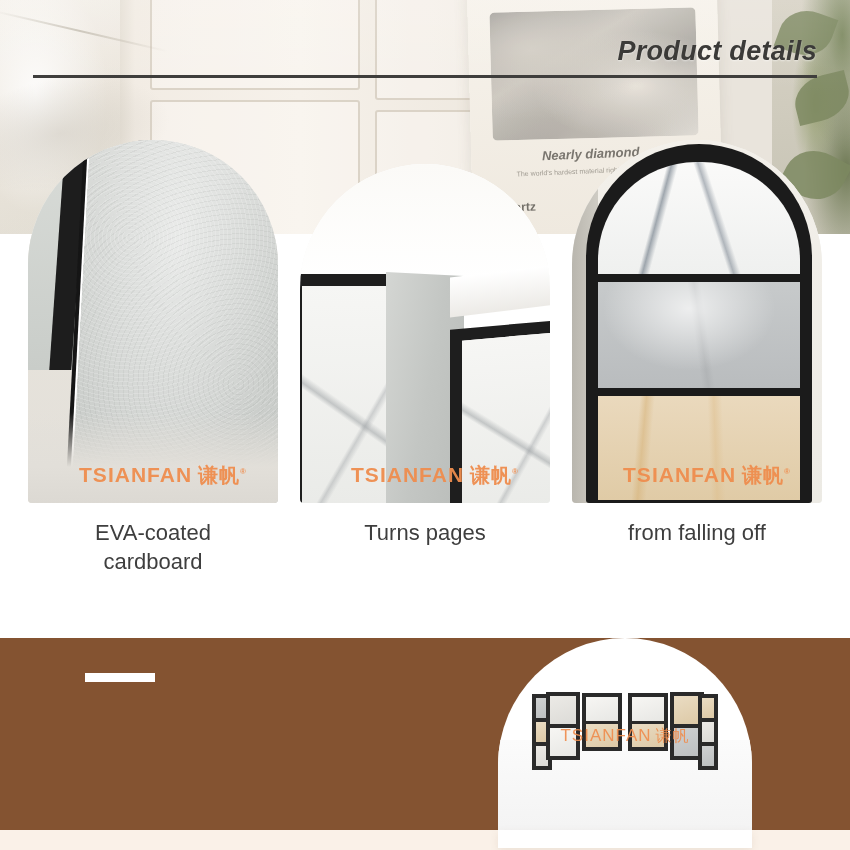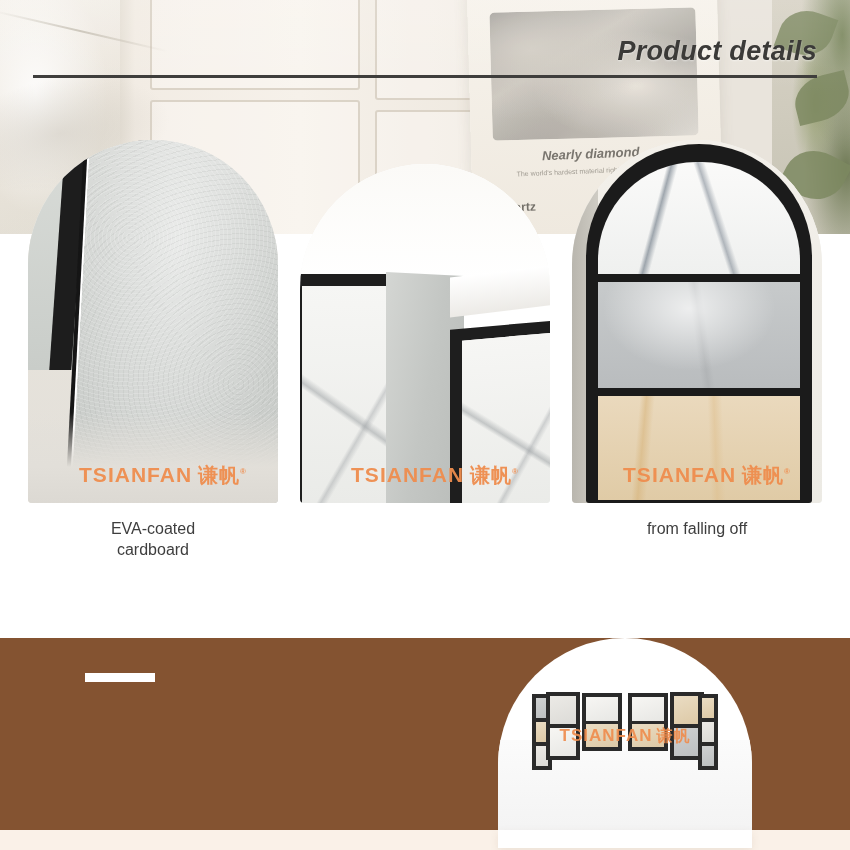--- a/index.html
+++ b/index.html
@@ -238,21 +238,21 @@
     text-align:center; white-space:nowrap;
     color:#ef8d4e; font-weight:700; font-size:21px;
     letter-spacing:1px; opacity:.95; pointer-events:none;margin-left:20px;
   }
   .wm .cn { font-size:20px; margin-left:6px; }
   .wm .reg { font-size:8px; vertical-align:super; }
 
   
   .caption {
     position:absolute; top:284px; width:300px; text-align:center;
-    color:#3e3e3e; font-size:16px; line-height:1.32;
+    color:#3e3e3e; font-size:22px; line-height:1.32;
   }
   .cap1 { left:3px; }
   .cap2 { left:275px; }
   .cap3 { left:547px; }
 
   
   .banner {
     position:absolute; left:0; top:638px; width:850px; height:192px;
     background:#845331;
     overflow:hidden;
@@ -280,21 +280,21 @@
     position:absolute; background:#2a2a2a;
     box-shadow:inset 0 0 0 3px #2a2a2a;
   }
   .wing .cell { position:absolute; left:4px; right:4px; }
   .m-lt { background:linear-gradient(160deg,#eceae6,#dcdbd7); }
   .m-gr { background:linear-gradient(160deg,#cfd1d1,#bcbfc0); }
   .m-bg { background:linear-gradient(160deg,#eadcc3,#ddc9a6); }
   .m-wt { background:linear-gradient(160deg,#f7f6f3,#e7e7e4); }
   .rack-wm {
     position:absolute; left:0; right:0; top:88px; text-align:center;
-    color:#ef8d4e; font-weight:700; font-size:17px; letter-spacing:1px;
+    color:#ef8d4e; font-weight:400; font-size:17px; letter-spacing:1px;
     white-space:nowrap; opacity:.92;
   }
   .rack-wm .cn { font-size:16px; margin-left:4px; }
 
   
   .footer {
     position:absolute; left:0; top:830px; width:850px; height:20px;
     background:#faf1e8;
   }
   .rack-overflow {
@@ -388,20 +388,21 @@
           <span>TSIANFAN</span><span class="cn">谦帆</span><span class="reg">®</span>
         </div>
       </div>
     </div>
 
     <div class="caption cap1">
       <div>EVA-coated</div>
       <div>cardboard</div>
     </div>
     <div class="caption cap2">
+      <div>Turns pages</div>
     </div>
     <div class="caption cap3">
       <div>from falling off</div>
     </div>
   </div>
 
   <div class="banner">
     <div class="banner-dash"></div>
 
     <div class="rack">

